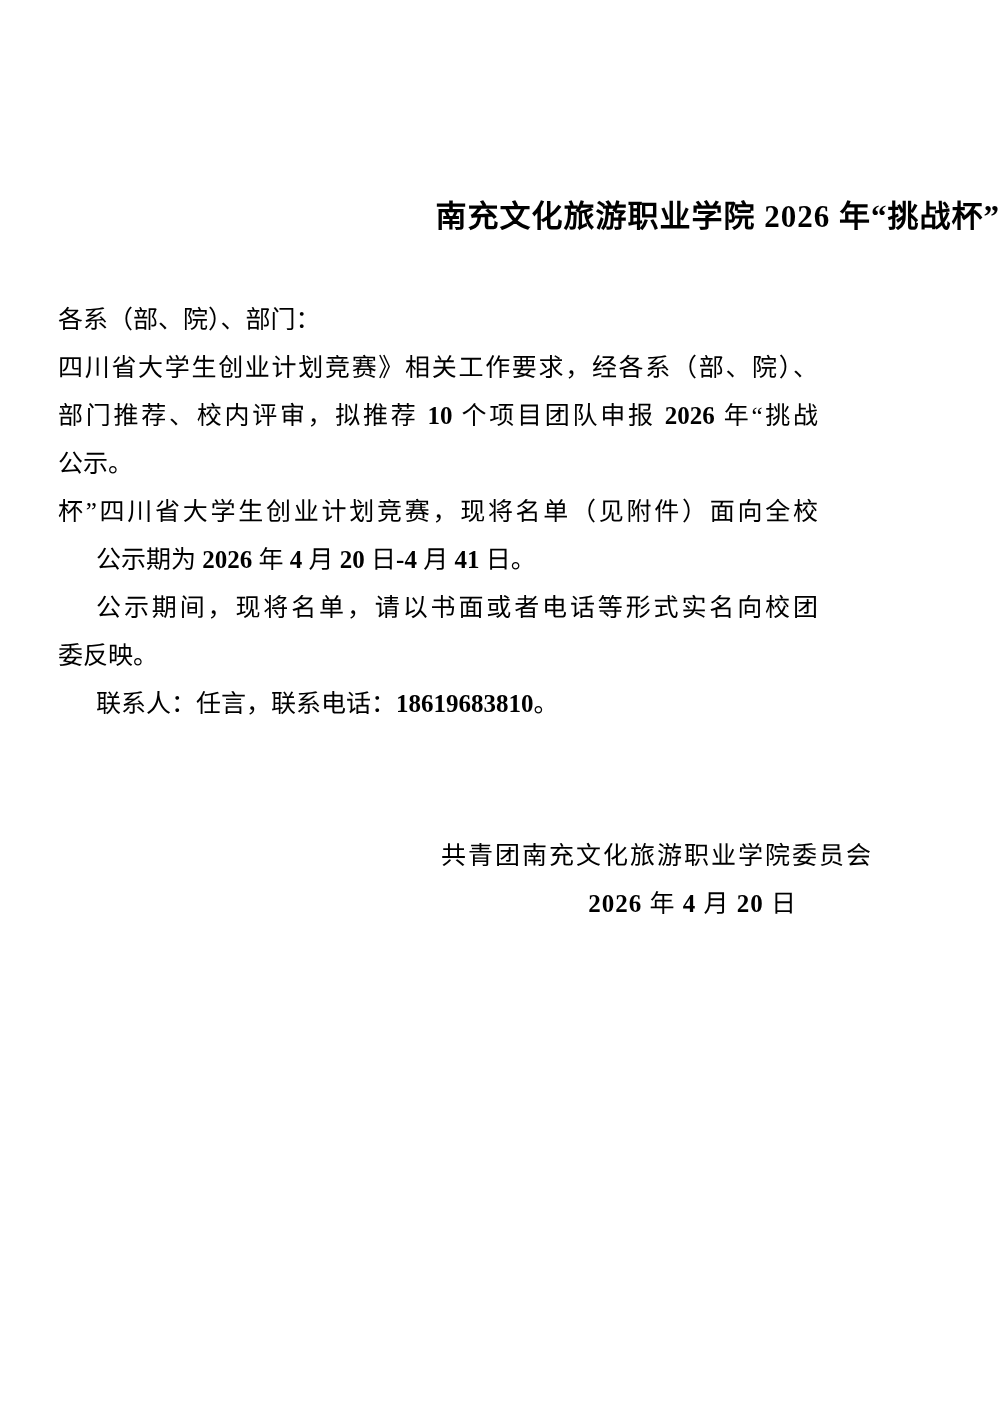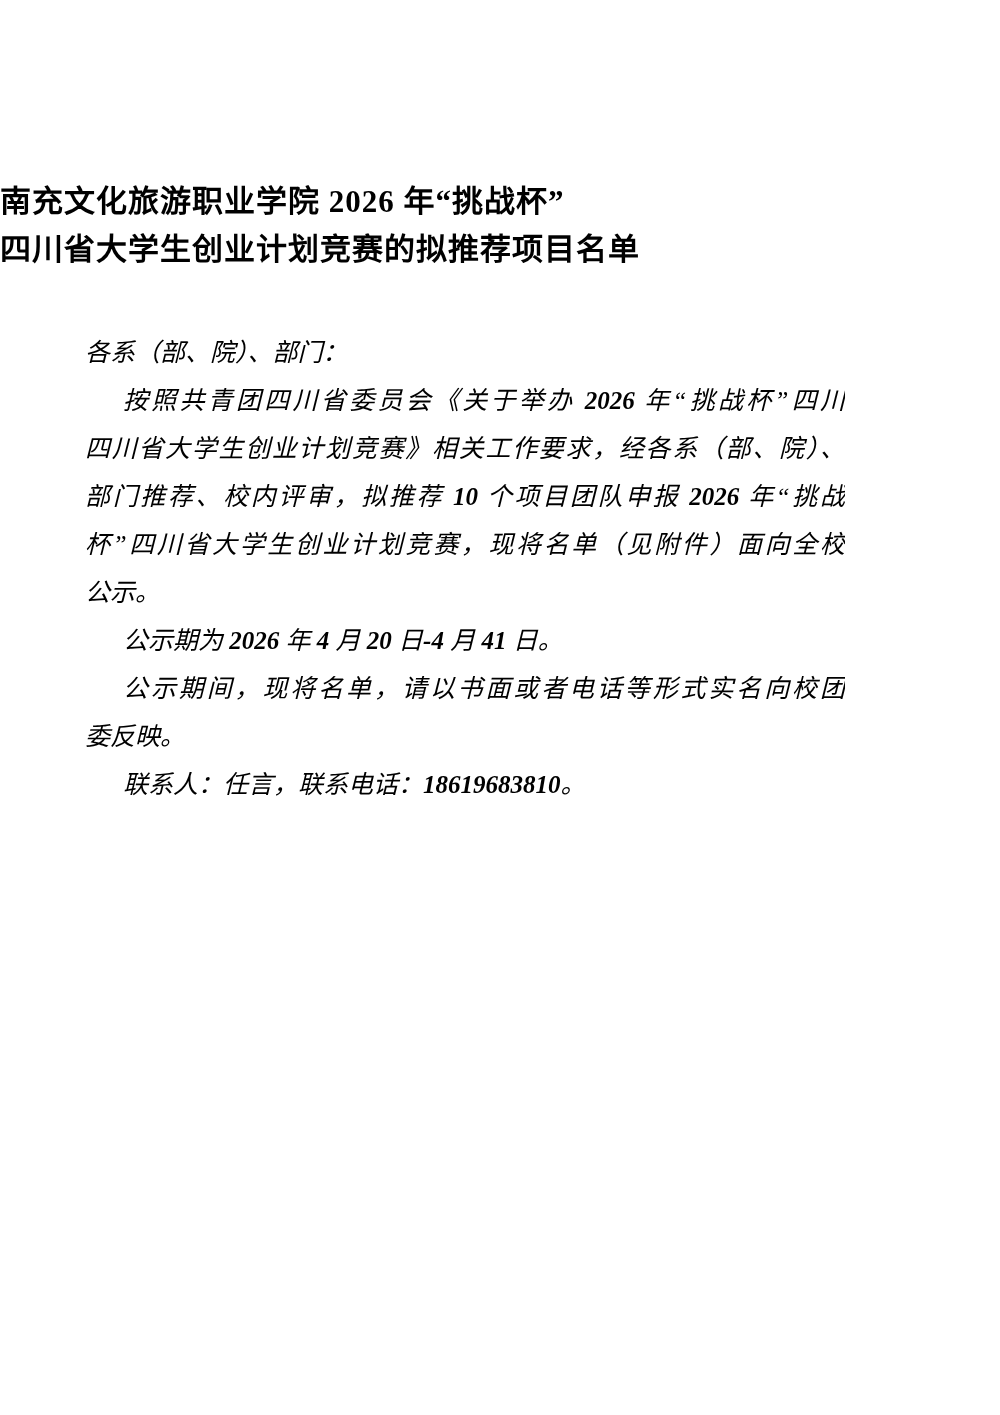--- a/index.html
+++ b/index.html
@@ -8,29 +8,29 @@
     width:1000px;height:1415px;
     margin:0 auto;
     background:#ffffff;
     color:#000000;
     font-family:"Liberation Serif","DejaVu Serif",serif;
     overflow:hidden;
   }
   .title-block{padding-top:178px;}
   .title-line{
     height:48px;line-height:48px;
-    text-align:left;
+    text-align:right;
     font-size:31px;font-weight:bold;
     letter-spacing:1px;
     white-space:nowrap;
+    margin-top:15px;
   }
   .body-block{
-    margin:55px 114px 0 85px; 
+    margin:55px 114px 0 58px; 
     width:760px;
-    font-style:italic;
   }
   .bline{
     font-size:25px;
     height:48px;line-height:48px;
     text-align:left;
     overflow:hidden;
   }
   .bline.indent{padding-left:38px;}
   .bline.just{text-align:justify;text-align-last:justify;}
   b.num{font-weight:bold;}
@@ -46,29 +46,31 @@
   }
   .sig-org{padding-right:13px;letter-spacing:2px;}
   .sig-date{padding-right:89px;letter-spacing:1px;}
 </style>
 </head>
 <body>
 
 <div class="page">
   <div class="title-block">
     <div class="title-line">南充文化旅游职业学院 2026 年“挑战杯”</div>
-    <div class="title-line">四川省大学生创业计划竞赛的拟推荐项目名单</div>
   </div>
 
   <div class="body-block">
       <div class="bline">各系（部、院）、部门：</div>
-      <div class="bline indent just">按照共青团四川省委员会《关于举办 <b class="num">2026</b> 年“挑战杯”四川</div>
       <div class="bline just">四川省大学生创业计划竞赛》相关工作要求，经各系（部、院）、</div>
       <div class="bline just">部门推荐、校内评审，拟推荐 <b class="num">10</b> 个项目团队申报 <b class="num">2026</b> 年“挑战</div>
+      <div class="bline">公示。</div>
       <div class="bline just">杯”四川省大学生创业计划竞赛，现将名单（见附件）面向全校</div>
-      <div class="bline">公示。</div>
       <div class="bline indent">公示期为 <b class="num">2026</b> 年 <b class="num">4</b> 月 <b class="num">20</b> 日<b class="num">-4</b> 月 <b class="num">41</b> 日。</div>
       <div class="bline indent just">公示期间，现将名单，请以书面或者电话等形式实名向校团</div>
       <div class="bline">委反映。</div>
       <div class="bline indent">联系人：任言，联系电话：<b class="num">18619683810</b>。</div>
     </div>
 
+  <div class="sig-block">
+    <div class="sig-line sig-org">共青团南充文化旅游职业学院委员会</div>
+    <div class="sig-line sig-date"><b class="num">2026</b> 年 <b class="num">4</b> 月 <b class="num">20</b> 日</div>
+  </div>
 </div>
 
 </body></html>

